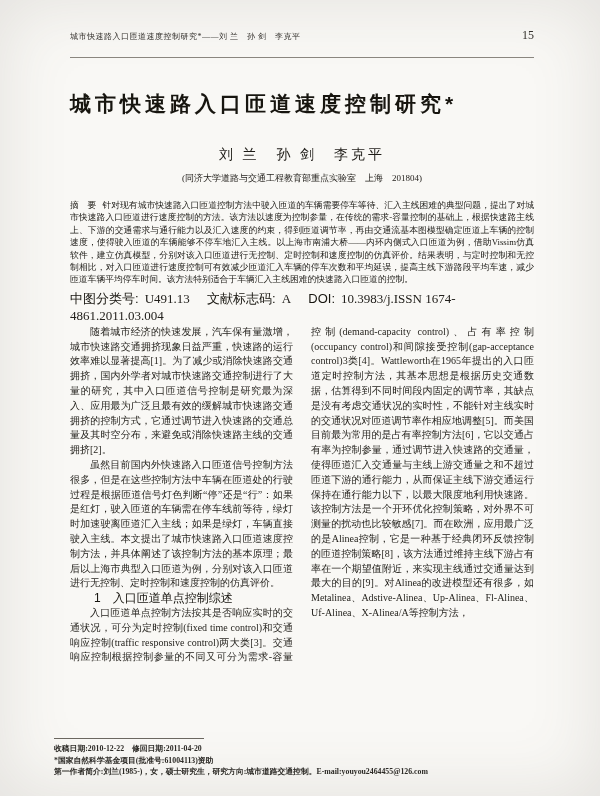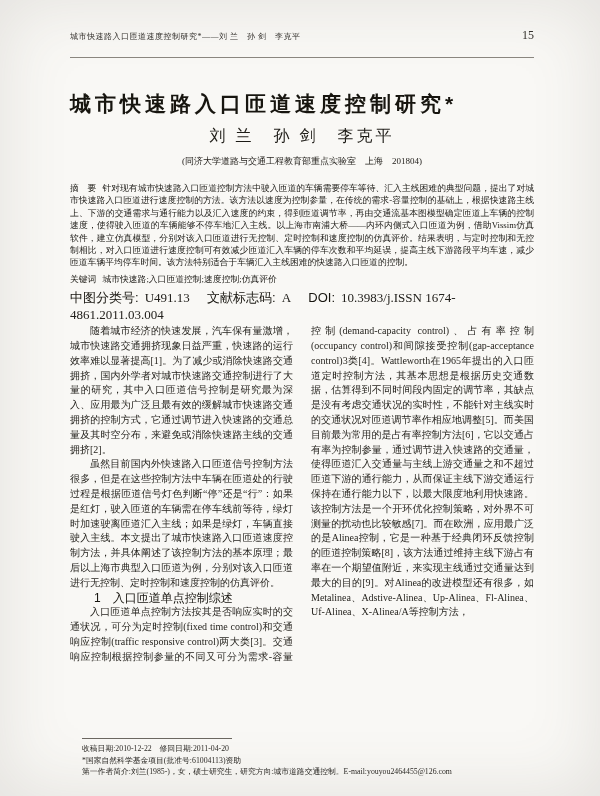--- a/index.html
+++ b/index.html
@@ -16,40 +16,40 @@
   .hdr{
     display:flex;justify-content:space-between;align-items:baseline;
     font-size:8px;color:#33302c;letter-spacing:.5px;
     padding-bottom:14px;border-bottom:1px solid #8a867f;
   }
   .hdr .pageno{font-size:12px;letter-spacing:0;}
   .title{
     margin-top:32px;text-align:left;font-size:21px;font-weight:bold;
     letter-spacing:4px;font-family:"Liberation Sans","DejaVu Sans",sans-serif;color:#17150f;
   }
-  .authors{margin-top:8px;text-align:center;font-size:16px;letter-spacing:3px;color:#1d1b16;}
+  .authors{margin-top:28px;text-align:center;font-size:14px;letter-spacing:3px;color:#1d1b16;}
   .affil{margin-top:8px;text-align:center;font-size:9px;color:#26231f;}
   .abs{margin-top:14px;font-size:8.8px;line-height:12.4px;text-align:justify;color:#22201c;}
   .lbl{font-weight:normal;font-family:"Liberation Sans","DejaVu Sans",sans-serif;margin-right:6px;color:#17150f;}
   .kw{margin-top:4px;font-size:8.8px;line-height:12.4px;color:#22201c;}
   .meta{margin-top:4px;font-size:13px;color:#22201c;}
   .meta .v{margin-right:14px;}
   .cols{
     margin-top:1px;height:354px;overflow:hidden;
     column-count:2;column-gap:18px;column-fill:auto;
     font-size:10px;line-height:14.8px;text-align:justify;color:#201e19;
   }
   .cols p{margin:0;text-indent:2em;}
   .sec{
     font-family:"Liberation Sans","DejaVu Sans",sans-serif;font-weight:normal;
     font-size:12px;margin:8px 0 5px;color:#17150f;break-inside:avoid;text-indent:0;
   }
   .foot{
-    position:absolute;left:82px;right:66px;bottom:18px;
-    font-size:7.8px;line-height:11.6px;color:#2c2a26;
+    position:absolute;left:54px;right:66px;bottom:18px;
+    font-size:7.8px;line-height:11.6px;color:#2c2a26;font-weight:bold;
   }
   .foot .rule{width:150px;border-top:1px solid #6b6760;margin-bottom:4px;}
   .foot p{margin:0;}
 </style>
 </head>
 <body>
 
 <div class="page">
 
   <div class="hdr">
@@ -60,23 +60,20 @@
   <div class="title">城市快速路入口匝道速度控制研究*</div>
 
   <div class="authors">刘 兰　孙 剑　李克平</div>
 
   <div class="affil">(同济大学道路与交通工程教育部重点实验室　上海　201804)</div>
 
   <div class="abs">
     <span class="lbl">摘　要</span><span>针对现有城市快速路入口匝道控制方法中驶入匝道的车辆需要停车等待、汇入主线困难的典型问题，提出了对城市快速路入口匝道进行速度控制的方法。该方法以速度为控制参量，在传统的需求-容量控制的基础上，根据快速路主线上、下游的交通需求与通行能力以及汇入速度的约束，得到匝道调节率，再由交通流基本图模型确定匝道上车辆的控制速度，使得驶入匝道的车辆能够不停车地汇入主线。以上海市南浦大桥——内环内侧式入口匝道为例，借助Vissim仿真软件，建立仿真模型，分别对该入口匝道进行无控制、定时控制和速度控制的仿真评价。结果表明，与定时控制和无控制相比，对入口匝道进行速度控制可有效减少匝道汇入车辆的停车次数和平均延误，提高主线下游路段平均车速，减少匝道车辆平均停车时间。该方法特别适合于车辆汇入主线困难的快速路入口匝道的控制。</span>
   </div>
 
-  <div class="kw">
-    <span class="lbl">关键词</span><span>城市快速路;入口匝道控制;速度控制;仿真评价</span>
-  </div>
 
   <div class="meta">
     <span class="lbl">中图分类号:</span><span class="v">U491.13</span>
     <span class="lbl">文献标志码:</span><span class="v">A</span>
     <span class="lbl">DOI:</span><span class="v">10.3983/j.ISSN 1674-4861.2011.03.004</span>
   </div>
 
   <div class="cols">
     <p>随着城市经济的快速发展，汽车保有量激增，城市快速路交通拥挤现象日益严重，快速路的运行效率难以显著提高[1]。为了减少或消除快速路交通拥挤，国内外学者对城市快速路交通控制进行了大量的研究，其中入口匝道信号控制是研究最为深入、应用最为广泛且最有效的缓解城市快速路交通拥挤的控制方式，它通过调节进入快速路的交通总量及其时空分布，来避免或消除快速路主线的交通拥挤[2]。</p>
     <p>虽然目前国内外快速路入口匝道信号控制方法很多，但是在这些控制方法中车辆在匝道处的行驶过程是根据匝道信号灯色判断“停”还是“行”：如果是红灯，驶入匝道的车辆需在停车线前等待，绿灯时加速驶离匝道汇入主线；如果是绿灯，车辆直接驶入主线。本文提出了城市快速路入口匝道速度控制方法，并具体阐述了该控制方法的基本原理；最后以上海市典型入口匝道为例，分别对该入口匝道进行无控制、定时控制和速度控制的仿真评价。</p>

